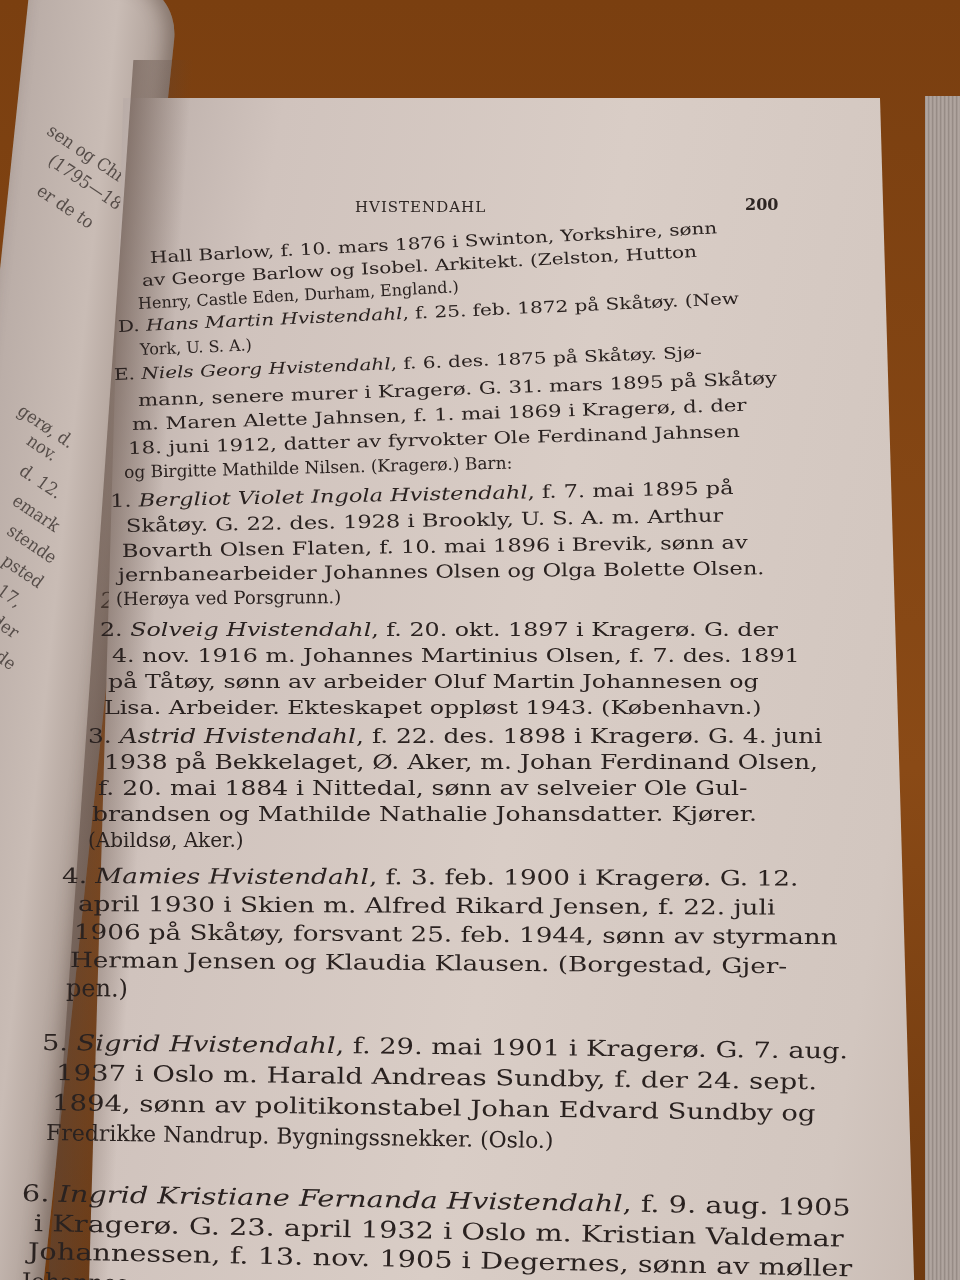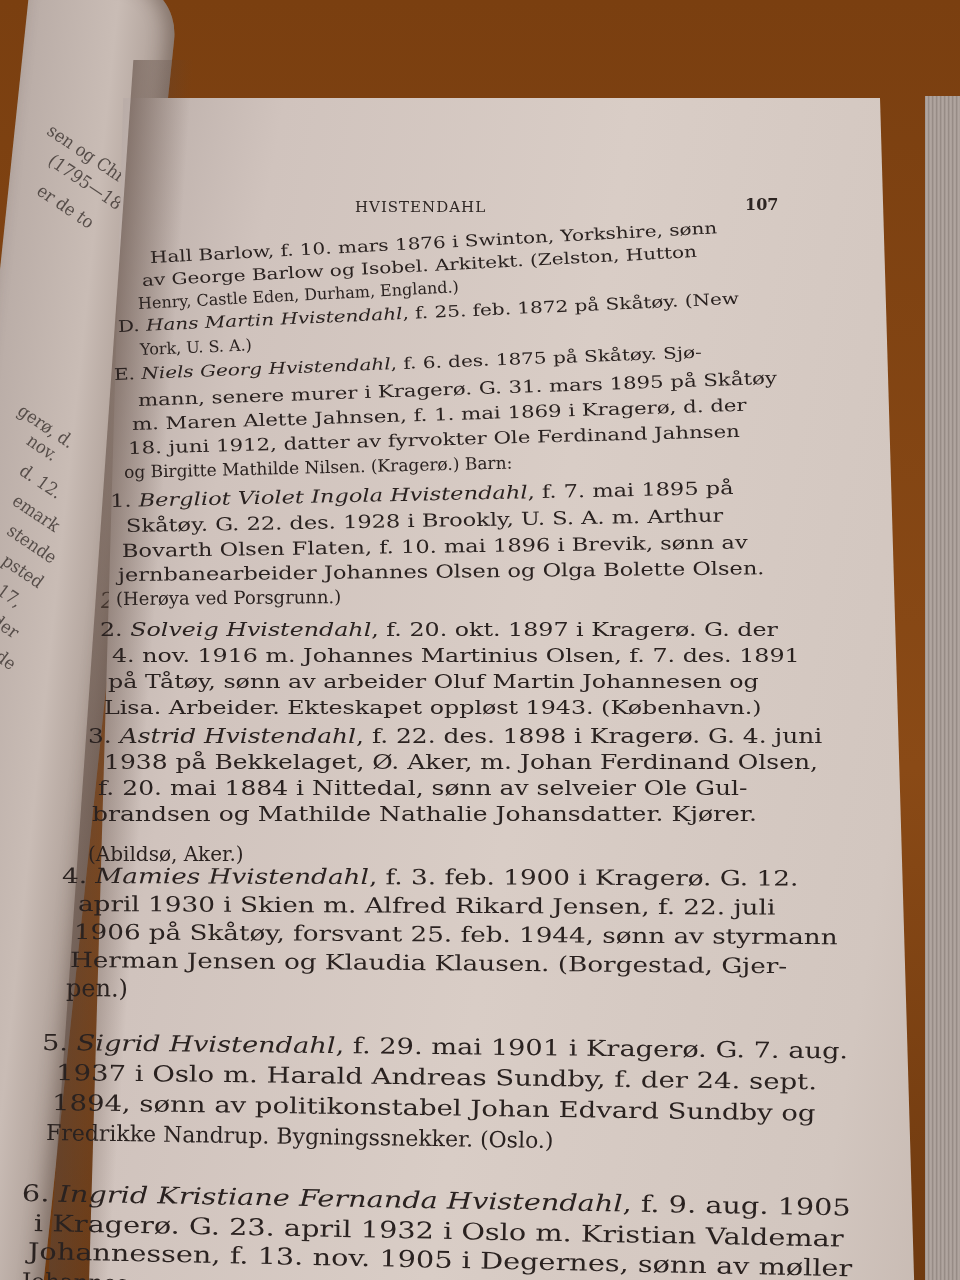--- a/index.html
+++ b/index.html
@@ -130,21 +130,21 @@
       <div class="lp-line" style="left: 40px; top: 570px;">psted</div>
       <div class="lp-line" style="left: 38px; top: 600px;">17,</div>
       <div class="lp-line" style="left: 36px; top: 630px;">der</div>
       <div class="lp-line" style="left: 34px; top: 660px;">nde</div>
       <div class="lp-pageno">2</div>
     </div>
   <div class="gutter"></div>
 
   <div class="text-layer">
     <div class="running-head">HVISTENDAHL</div>
-    <div class="page-number">107</div>
+    <div class="page-number">200</div>
     <div id="lines">
         <div class="line" style="left: 150px; top: 248px; font-size: 16px; transform: rotate(-3deg) scaleX(1.25);"><span>Hall Barlow, f. 10. mars 1876 i Swinton, Yorkshire, sønn</span></div>
         <div class="line" style="left: 142px; top: 271px; font-size: 16px; transform: rotate(-3deg) scaleX(1.25);"><span>av George Barlow og Isobel. Arkitekt. (Zelston, Hutton</span></div>
         <div class="line" style="left: 138px; top: 294px; font-size: 16px; transform: rotate(-3deg) scaleX(1);"><span>Henry, Castle Eden, Durham, England.)</span></div>
         <div class="line" style="left: 118px; top: 317px; font-size: 16px; transform: rotate(-2.6deg) scaleX(1.25);"><span>D. </span><span style="font-style: italic;">Hans Martin Hvistendahl</span><span>, f. 25. feb. 1872 på Skåtøy. (New</span></div>
         <div class="line" style="left: 140px; top: 340px; font-size: 16px; transform: rotate(-2.4deg) scaleX(1);"><span>York, U. S. A.)</span></div>
         <div class="line" style="left: 114px; top: 365px; font-size: 16px; transform: rotate(-2.2deg) scaleX(1.25);"><span>E. </span><span style="font-style: italic;">Niels Georg Hvistendahl</span><span>, f. 6. des. 1875 på Skåtøy. Sjø-</span></div>
         <div class="line" style="left: 138px; top: 390px; font-size: 17px; transform: rotate(-2deg) scaleX(1.25);"><span>mann, senere murer i Kragerø. G. 31. mars 1895 på Skåtøy</span></div>
         <div class="line" style="left: 132px; top: 414px; font-size: 17px; transform: rotate(-1.8deg) scaleX(1.25);"><span>m. Maren Alette Jahnsen, f. 1. mai 1869 i Kragerø, d. der</span></div>
         <div class="line" style="left: 128px; top: 438px; font-size: 17px; transform: rotate(-1.6deg) scaleX(1.25);"><span>18. juni 1912, datter av fyrvokter Ole Ferdinand Jahnsen</span></div>
@@ -155,21 +155,21 @@
         <div class="line" style="left: 118px; top: 564px; font-size: 18px; transform: rotate(-0.6deg) scaleX(1.25);"><span>jernbanearbeider Johannes Olsen og Olga Bolette Olsen.</span></div>
         <div class="line" style="left: 116px; top: 588px; font-size: 18px; transform: rotate(-0.5deg) scaleX(1);"><span>(Herøya ved Porsgrunn.)</span></div>
         <div class="line" style="left: 100px; top: 618px; font-size: 19px; transform: rotate(0deg) scaleX(1.25);"><span>2. </span><span style="font-style: italic;">Solveig Hvistendahl</span><span>, f. 20. okt. 1897 i Kragerø. G. der</span></div>
         <div class="line" style="left: 112px; top: 644px; font-size: 19px; transform: rotate(0deg) scaleX(1.25);"><span>4. nov. 1916 m. Johannes Martinius Olsen, f. 7. des. 1891</span></div>
         <div class="line" style="left: 108px; top: 670px; font-size: 19px; transform: rotate(0deg) scaleX(1.25);"><span>på Tåtøy, sønn av arbeider Oluf Martin Johannesen og</span></div>
         <div class="line" style="left: 104px; top: 696px; font-size: 19px; transform: rotate(0deg) scaleX(1.25);"><span>Lisa. Arbeider. Ekteskapet oppløst 1943. (København.)</span></div>
         <div class="line" style="left: 88px; top: 724px; font-size: 20px; transform: rotate(0deg) scaleX(1.244);"><span>3. </span><span style="font-style: italic;">Astrid Hvistendahl</span><span>, f. 22. des. 1898 i Kragerø. G. 4. juni</span></div>
         <div class="line" style="left: 104px; top: 750px; font-size: 20px; transform: rotate(0deg) scaleX(1.25);"><span>1938 på Bekkelaget, Ø. Aker, m. Johan Ferdinand Olsen,</span></div>
         <div class="line" style="left: 98px; top: 776px; font-size: 20px; transform: rotate(0deg) scaleX(1.25);"><span>f. 20. mai 1884 i Nittedal, sønn av selveier Ole Gul-</span></div>
         <div class="line" style="left: 92px; top: 802px; font-size: 20px; transform: rotate(0deg) scaleX(1.25);"><span>brandsen og Mathilde Nathalie Johansdatter. Kjører.</span></div>
-        <div class="line" style="left: 88px; top: 828px; font-size: 20px; transform: rotate(0deg) scaleX(1); margin-top: 14px;"><span>(Abildsø, Aker.)</span></div>
+        <div class="line" style="left: 88px; top: 828px; font-size: 20px; transform: rotate(0deg) scaleX(1);"><span>(Abildsø, Aker.)</span></div>
         <div class="line" style="left: 62px; top: 864px; font-size: 21px; transform: rotate(0.2deg) scaleX(1.25);"><span>4. </span><span style="font-style: italic;">Mamies Hvistendahl</span><span>, f. 3. feb. 1900 i Kragerø. G. 12.</span></div>
         <div class="line" style="left: 78px; top: 892px; font-size: 21px; transform: rotate(0.3deg) scaleX(1.25);"><span>april 1930 i Skien m. Alfred Rikard Jensen, f. 22. juli</span></div>
         <div class="line" style="left: 74px; top: 920px; font-size: 21px; transform: rotate(0.4deg) scaleX(1.246);"><span>1906 på Skåtøy, forsvant 25. feb. 1944, sønn av styrmann</span></div>
         <div class="line" style="left: 70px; top: 948px; font-size: 21px; transform: rotate(0.5deg) scaleX(1.25);"><span>Herman Jensen og Klaudia Klausen. (Borgestad, Gjer-</span></div>
         <div class="line" style="left: 66px; top: 974px; font-size: 24px; transform: rotate(0.5deg) scaleX(1);"><span>pen.)</span></div>
         <div class="line" style="left: 42px; top: 1030px; font-size: 22px; transform: rotate(0.6deg) scaleX(1.238);"><span>5. </span><span style="font-style: italic;">Sigrid Hvistendahl</span><span>, f. 29. mai 1901 i Kragerø. G. 7. aug.</span></div>
         <div class="line" style="left: 56px; top: 1060px; font-size: 22px; transform: rotate(0.7deg) scaleX(1.25);"><span>1937 i Oslo m. Harald Andreas Sundby, f. der 24. sept.</span></div>
         <div class="line" style="left: 52px; top: 1090px; font-size: 22px; transform: rotate(0.8deg) scaleX(1.25);"><span>1894, sønn av politikonstabel Johan Edvard Sundby og</span></div>
         <div class="line" style="left: 46px; top: 1120px; font-size: 22px; transform: rotate(0.9deg) scaleX(1);"><span>Fredrikke Nandrup. Bygningssnekker. (Oslo.)</span></div>
         <div class="line" style="left: 22px; top: 1180px; font-size: 23px; transform: rotate(1deg) scaleX(1.25);"><span>6. </span><span style="font-style: italic;">Ingrid Kristiane Fernanda Hvistendahl</span><span>, f. 9. aug. 1905</span></div>

